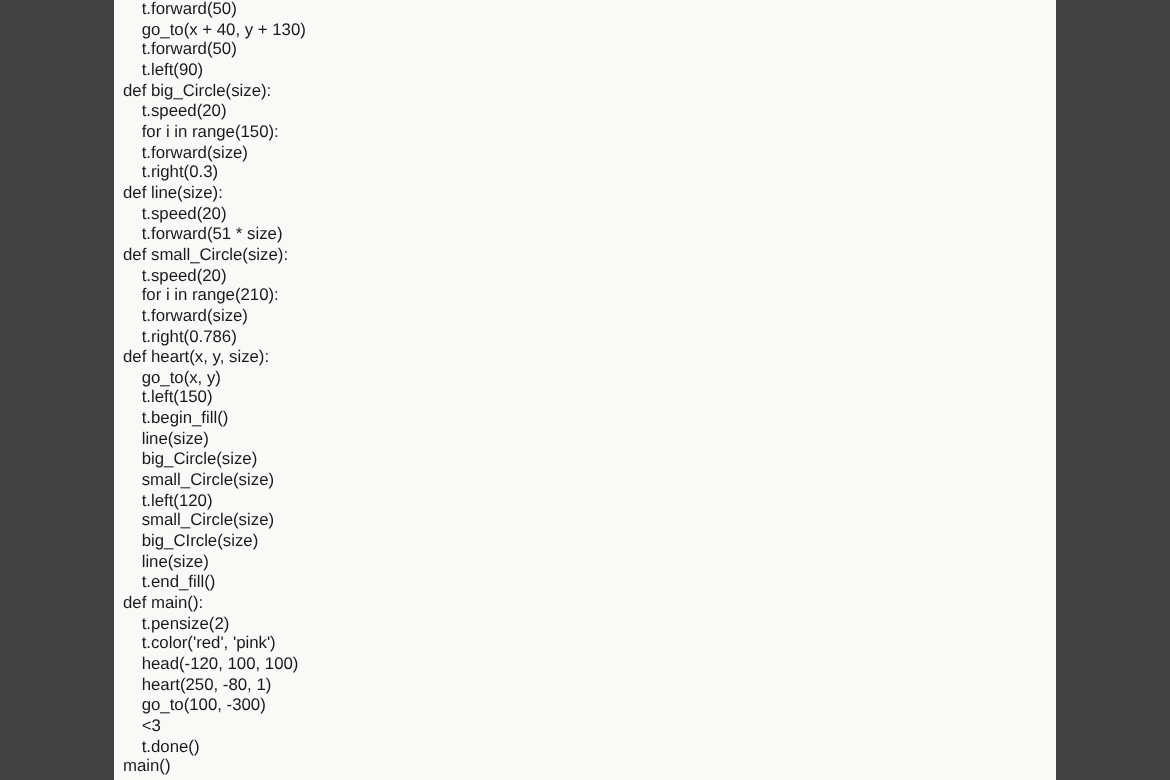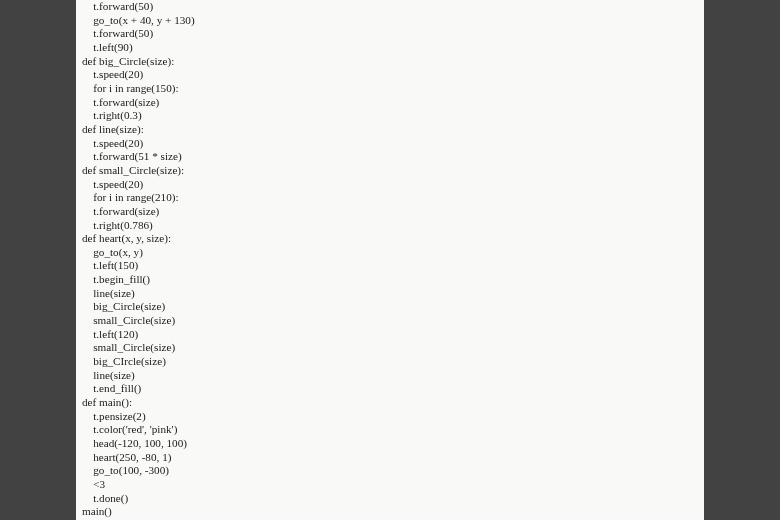--- a/index.html
+++ b/index.html
@@ -18,21 +18,21 @@
       background: #f9f9f7;
       width: 628px;
       height: 520px;
       box-sizing: border-box;
       padding: 0;
       overflow: hidden;
     }
     pre.code {
       margin: 0;
       padding: 0 0 0 6px;
-      font-family: Liberation Serif, serif;
+      font-family: Liberation Sans, sans-serif;
       font-size: 11.2px;
       line-height: 13.65px;
       color: #1a1a1a;
       white-space: pre;
       letter-spacing: 0;
     }
   </style>
 </head>
 <body>
 

